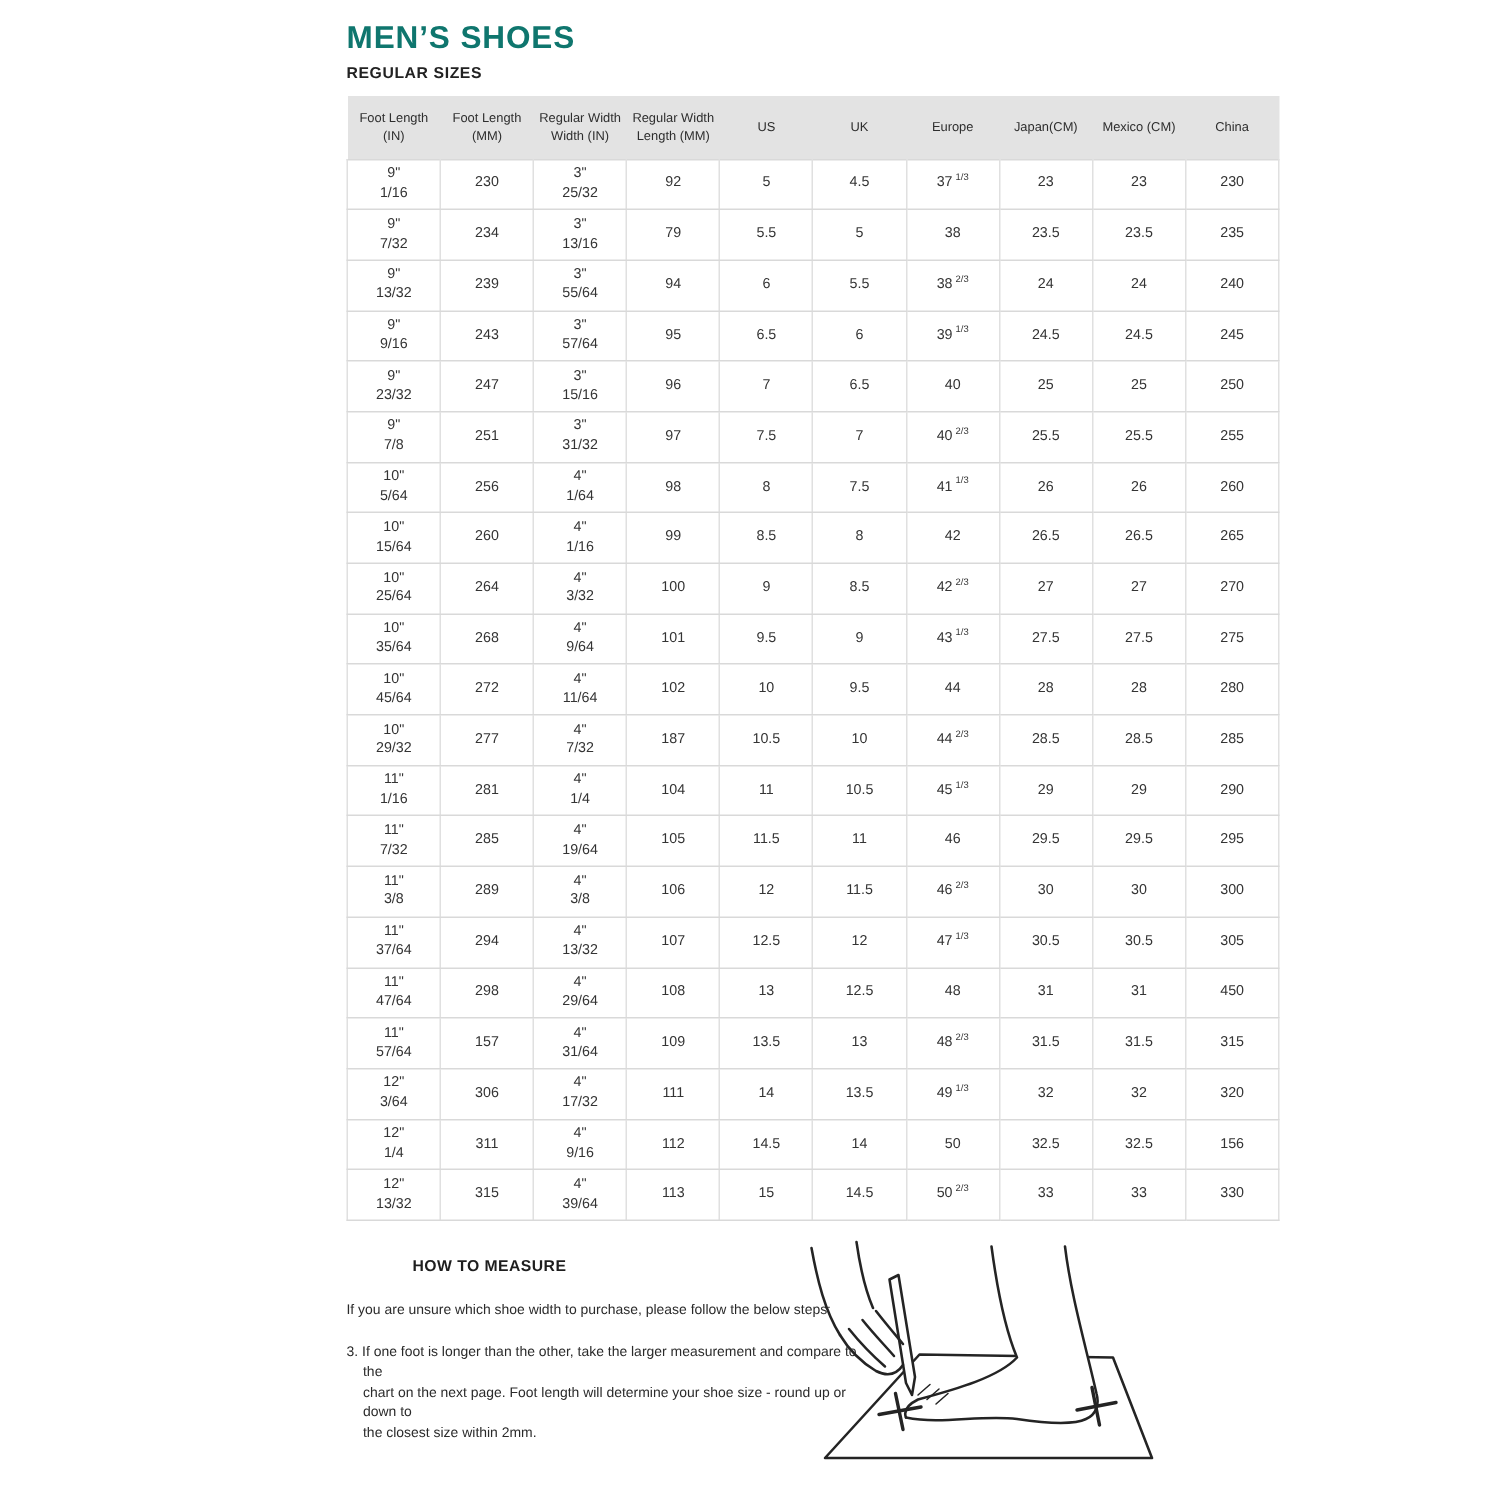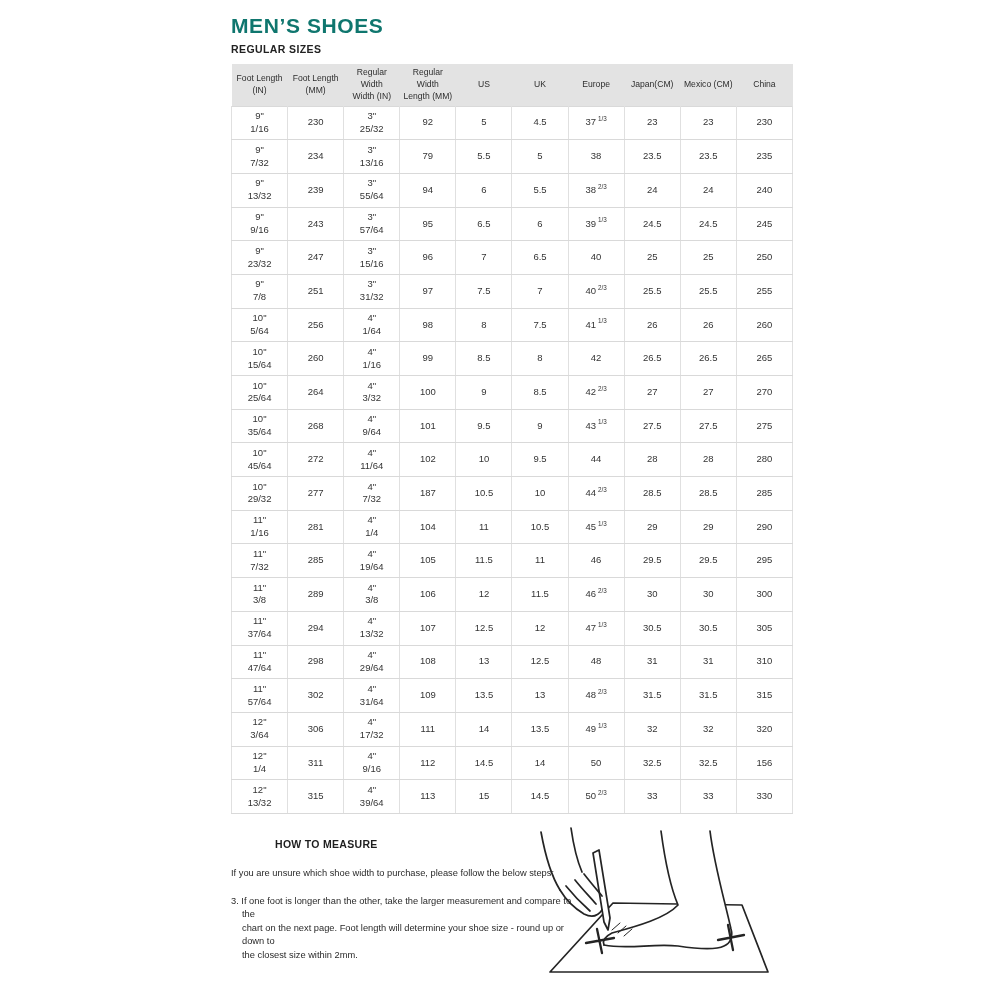--- a/index.html
+++ b/index.html
@@ -21,21 +21,21 @@
     color: #0f766e;
   }
   .subtitle {
     position: absolute; left: 231px; top: 43px;
     font-size: 10.5px; font-weight: bold; letter-spacing: 0.4px;
     color: #222;
   }
 
   table.size-table {
     position: absolute; left: 231px; top: 64px;
-    width: 562px;
+    width: 622px;
     border-collapse: collapse;
     table-layout: fixed;
   }
   table.size-table thead th {
     background: #e3e3e3;
     height: 42px;
     font-size: 8.6px; font-weight: normal;
     color: #2e2e2e;
     text-align: center; vertical-align: middle;
     padding: 2px 2px; line-height: 1.35;
@@ -361,26 +361,26 @@
 47/64</td>
           <td>298</td>
           <td class="two-line">4"
 29/64</td>
           <td>108</td>
           <td>13</td>
           <td>12.5</td>
           <td><span>48</span></td>
           <td>31</td>
           <td>31</td>
-          <td>310</td>
+          <td>450</td>
         </tr>
         <tr>
           <td class="two-line">11"
 57/64</td>
-          <td>302</td>
+          <td>157</td>
           <td class="two-line">4"
 31/64</td>
           <td>109</td>
           <td>13.5</td>
           <td>13</td>
           <td><span>48</span><sup>2/3</sup></td>
           <td>31.5</td>
           <td>31.5</td>
           <td>315</td>
         </tr>

